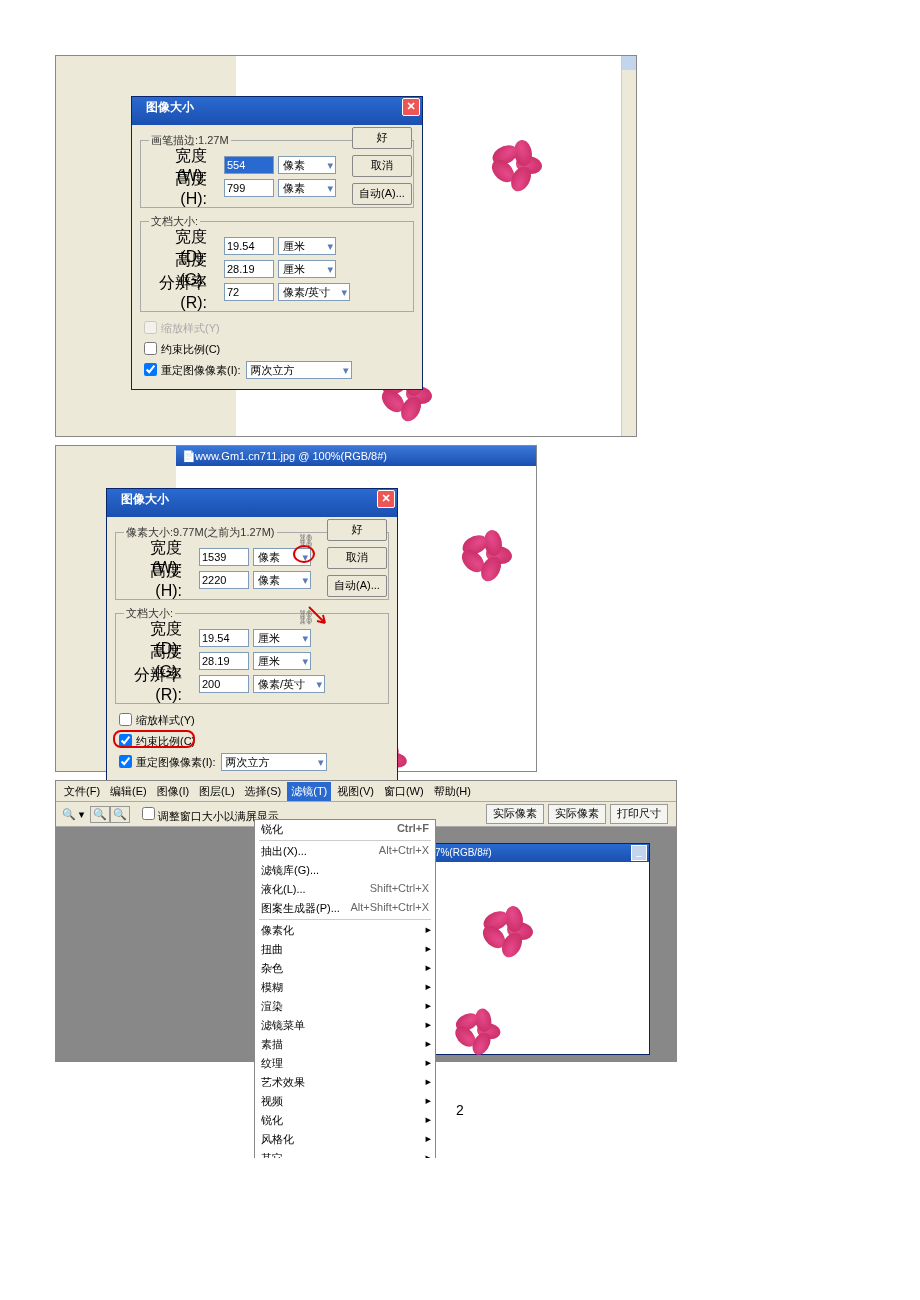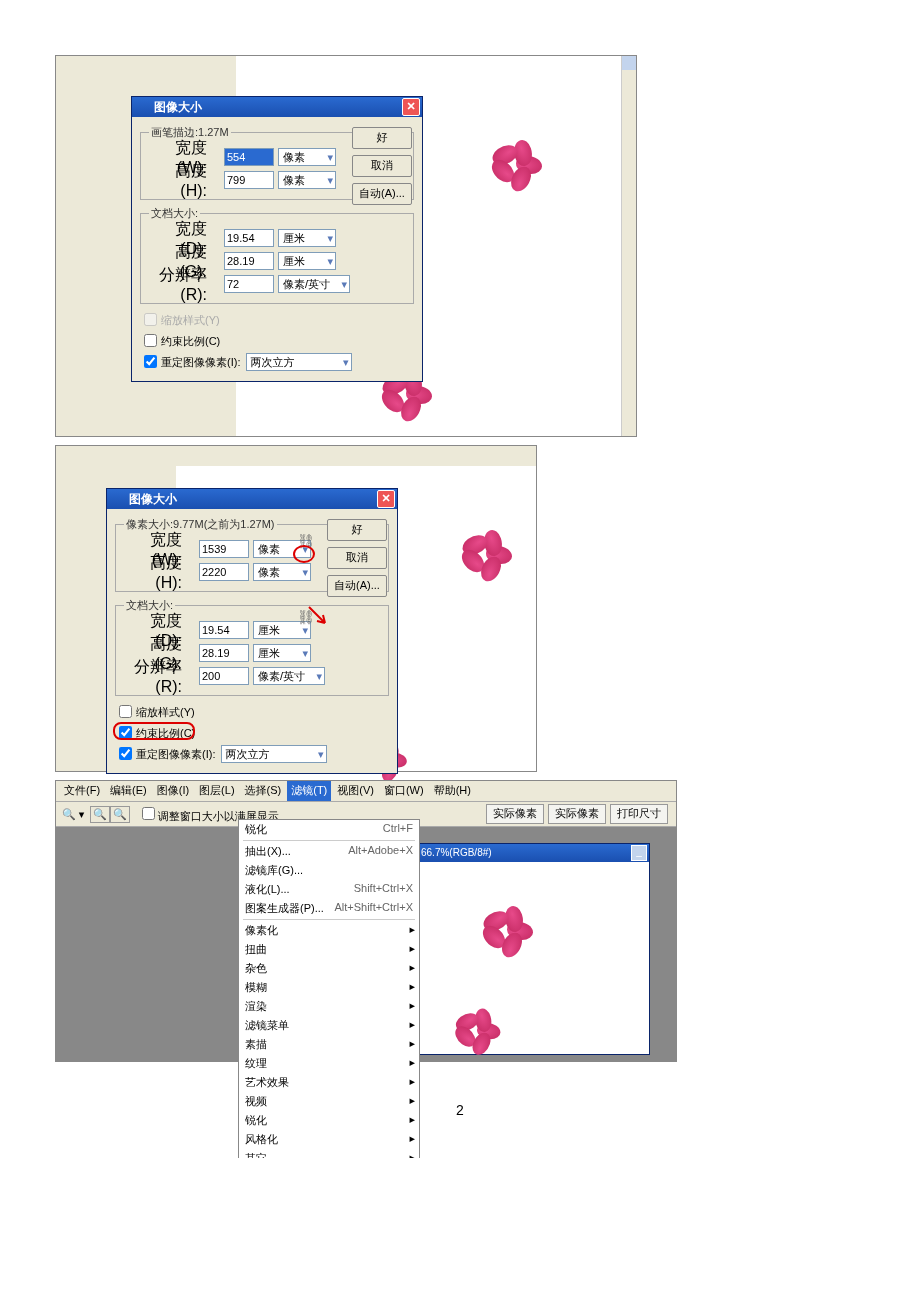--- a/index.html
+++ b/index.html
@@ -7,21 +7,21 @@
 .screenshot{position:relative;background:#ece9d8;border:1px solid #888;margin-bottom:8px}
 .ss1{width:580px;height:380px}
 .ss2{width:480px;height:325px}
 .ss3{width:620px;height:280px}
 .scroll{position:absolute;right:0;top:0;width:14px;height:100%;background:#ece9d8;border-left:1px solid #ccc}
 .scroll .thumb{position:absolute;top:0;left:0;right:0;height:14px;background:#c3d4ed}
 .titlebar{height:20px;background:linear-gradient(#3b78d8,#1a4fb0);color:#fff;font-size:11px;line-height:20px;padding-left:6px;position:relative}
 .closebtn{position:absolute;right:2px;top:1px;width:16px;height:16px;background:#e55;border:1px solid #fff;border-radius:2px;color:#fff;font-size:11px;line-height:14px;text-align:center;font-weight:bold}
 .wmark{position:absolute;color:#ddd;font-size:50px;font-weight:bold;letter-spacing:2px;pointer-events:none;z-index:100}
 .dialog{position:absolute;background:#ece9d8;border:1px solid #0a246a}
-.dlg-title{height:20px;background:linear-gradient(#2a6ad0,#1a4fb0);color:#fff;font-size:12px;font-weight:bold;line-height:20px;padding-left:22px;position:relative}
+.dlg-title{height:28px;background:linear-gradient(#2a6ad0,#1a4fb0);color:#fff;font-size:12px;font-weight:bold;line-height:20px;padding-left:14px;position:relative}
 .dlg-body{padding:8px;font-size:11px}
 fieldset{border:1px solid #aaa;margin:0 0 6px 0;padding:4px 8px 6px 8px}
 legend{font-size:11px;padding:0 2px;color:#333}
 .row{display:flex;align-items:center;margin:3px 0;height:20px}
 .lbl{width:58px;text-align:right;padding-right:17px;font-size:16px}
 .inp{width:44px;height:16px;border:1px solid #7f9db9;font-size:11px;padding:0 2px;background:#fff}
 .unit{font-size:11px;display:inline-block;border:1px solid #7f9db9;background:#fff;height:16px;line-height:16px;padding:0 14px 0 4px;position:relative;margin-left:4px;min-width:38px}
 .unit::after{content:"▾";position:absolute;right:2px;top:0;color:#5a7ab8}
 .btn{width:58px;height:20px;border:1px solid #888;background:#ece9d8;font-size:11px;text-align:center;line-height:18px;margin-bottom:6px;border-radius:2px}
 .btns{position:absolute;right:10px;top:30px}
@@ -31,21 +31,21 @@
 .flower{position:absolute;width:60px;height:60px}
 .fpetal{position:absolute;width:26px;height:18px;background:radial-gradient(ellipse at 30% 50%,#e74a8a,#c22860);border-radius:50% 70% 50% 70%}
 .p1{transform:rotate(0deg);top:20px;left:30px}
 .p2{transform:rotate(72deg);top:8px;left:24px}
 .p3{transform:rotate(144deg);top:10px;left:6px}
 .p4{transform:rotate(216deg);top:26px;left:4px}
 .p5{transform:rotate(288deg);top:34px;left:22px}
 .section-text{font-size:16px;margin:18px 0 8px 0}
 
 .ps-top{height:18px;background:linear-gradient(#3b78d8,#1a4fb0);color:#fff;font-size:11px;line-height:18px;padding-left:4px}
-.menubar{height:20px;background:#ece9d8;font-size:11px;display:flex;padding-left:4px;border-bottom:1px solid #aaa}
+.menubar{height:20px;background:#ece9d8;font-size:11px;display:flex;align-items:center;padding-left:4px;border-bottom:1px solid #aaa}
 .menubar .mi{padding:2px 4px;margin-right:2px}
 .menubar .mi.active{background:#2a6ad0;color:#fff}
 .toolbar{height:24px;background:#ece9d8;border-bottom:1px solid #aaa;font-size:11px;display:flex;align-items:center;padding-left:6px}
 .toolbar .tbtn{border:1px solid #999;background:#f4f4f0;height:18px;line-height:16px;padding:0 6px;margin-left:4px;font-size:11px}
 .dropdown{position:absolute;background:#fff;border:1px solid #888;font-size:11px;width:180px;z-index:50}
 .dropdown .ditem{padding:2px 6px;display:flex;justify-content:space-between;position:relative}
 .dropdown .ditem .arr{position:absolute;right:4px}
 .dropdown hr{border:none;border-top:1px solid #ccc;margin:1px 4px}
 .redline{position:absolute;height:0;border-top:2px solid #d00}
 .redcircle{position:absolute;border:2px solid #d00;border-radius:50%}
@@ -124,20 +124,24 @@
       <div class="check"><input type="checkbox" disabled="" style=""><span style="color:#aaa">缩放样式(Y)</span></div>
       <div class="check"><input type="checkbox" style=""><span>约束比例(C)</span></div>
       <div class="check"><input type="checkbox" checked="" style=""><span>重定图像像素(I):</span>
         <span class="unit" style="min-width:86px;margin-left:2px">两次立方</span>
       </div>
     </div>
   </div>
 </div>
 
 <div class="screenshot ss2" style="position:relative">
+  <div class="titlebar" style="position:absolute;left:120px;top:0;right:0">
+    <span style="display:inline-block;width:10px">📄</span>
+    <span>www.Gm1.cn711.jpg @ 100%(RGB/8#)</span>
+  </div>
   <div class="flower-bg" style="left:120px;top:20px;right:0;bottom:0">
     <div class="flower" style="top:60px;left:280px">
           <div class="fpetal p1"></div>
           <div class="fpetal p2"></div>
           <div class="fpetal p3"></div>
           <div class="fpetal p4"></div>
           <div class="fpetal p5"></div>
         </div>
     <div class="flower" style="top:265px;left:180px;transform:scale(0.8)">
           <div class="fpetal p1"></div>
@@ -250,29 +254,29 @@
       <div class="flower" style="top:140px;left:30px;transform:scale(0.9)">
             <div class="fpetal p1"></div>
             <div class="fpetal p2"></div>
             <div class="fpetal p3"></div>
             <div class="fpetal p4"></div>
             <div class="fpetal p5"></div>
           </div>
     </div>
   </div>
 
-  <div class="dropdown" id="filter-dd" style="left:182px;top:38px">
+  <div class="dropdown" id="filter-dd" style="left:198px;top:38px">
         <div class="ditem">
           <span>锐化</span>
-          <span style="color: rgb(102, 102, 102);">Ctrl+F</span>
+          <span style="color: rgb(102, 102, 102); font-weight: bold;">Ctrl+F</span>
         </div>
         <hr>
         <div class="ditem">
           <span>抽出(X)...</span>
-          <span style="color: rgb(102, 102, 102);">Alt+Adobe+X</span>
+          <span style="color: rgb(102, 102, 102);">Alt+Ctrl+X</span>
         </div>
         <div class="ditem">
           <span>滤镜库(G)...</span>
         </div>
         <div class="ditem">
           <span>液化(L)...</span>
           <span style="color: rgb(102, 102, 102);">Shift+Ctrl+X</span>
         </div>
         <div class="ditem">
           <span>图案生成器(P)...</span>

